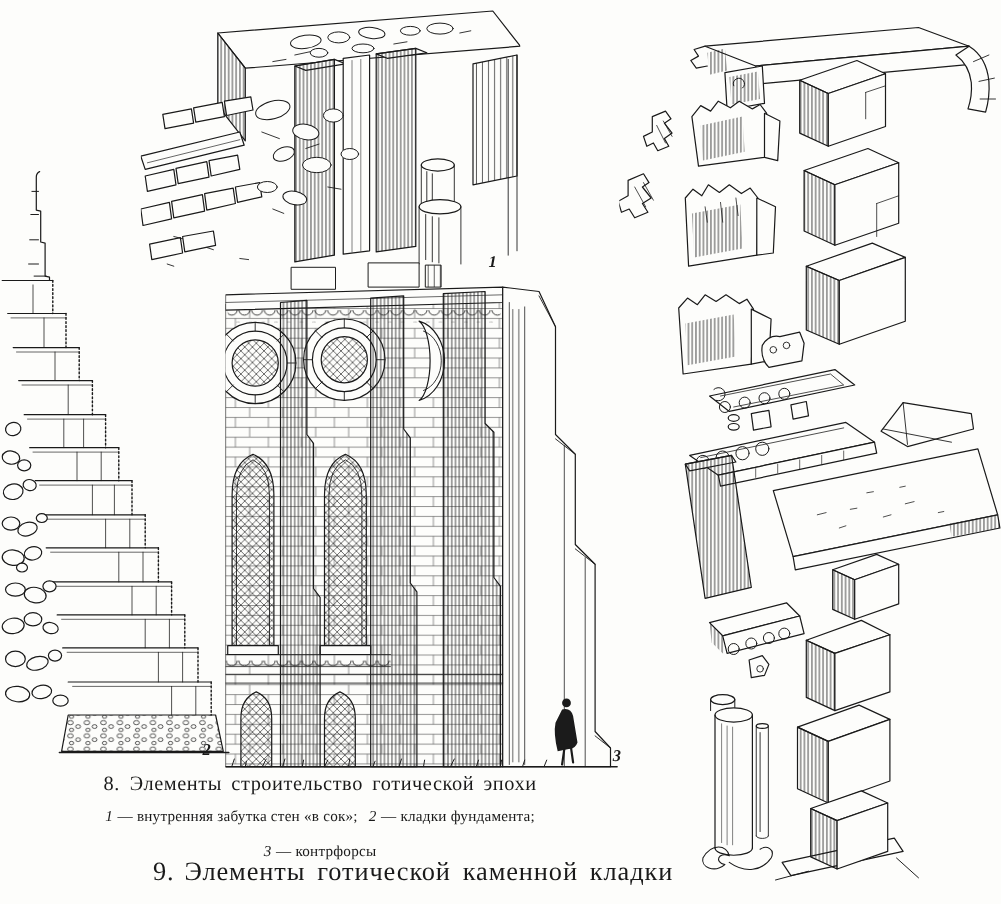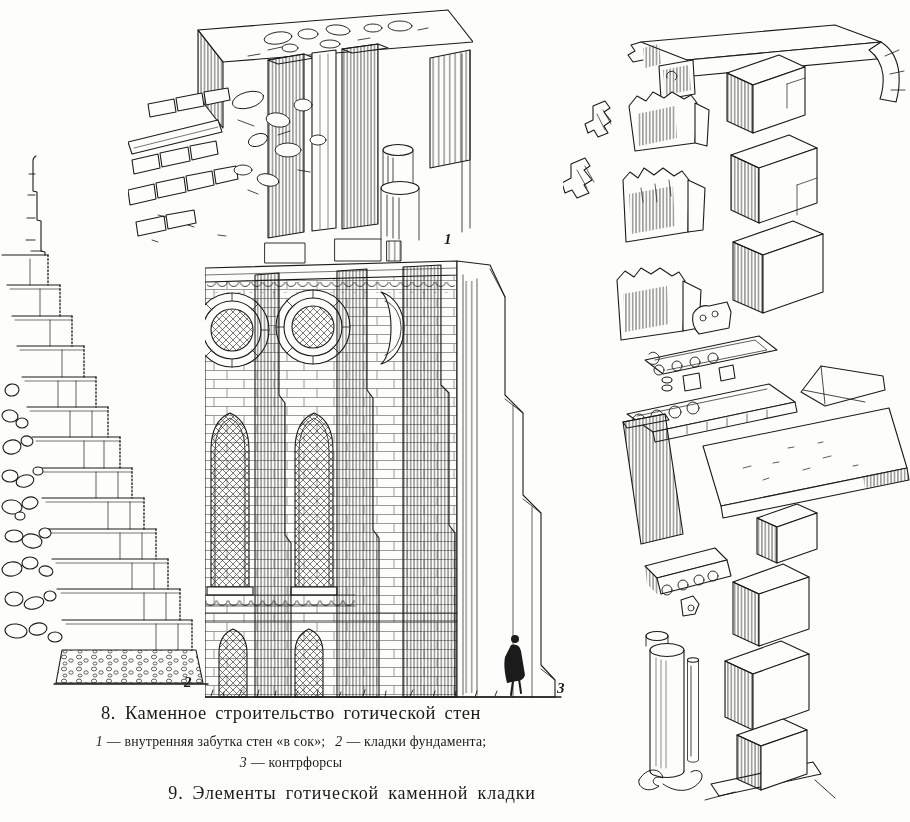--- a/index.html
+++ b/index.html
@@ -6,25 +6,25 @@
   .page{position:relative;width:910px;height:822px;background:#fdfdfb;overflow:hidden;
         font-family:"Liberation Serif","DejaVu Serif",serif;color:#1a1a1a;}
   .fig{position:absolute;}
   .fig svg{display:block;}
   .marker{position:absolute;font-style:italic;font-size:15px;font-weight:bold;line-height:1;}
   .cap-block{position:absolute;left:25px;top:703px;width:532px;text-align:center;}
   .cap8{font-size:18.5px;letter-spacing:.5px;word-spacing:3.5px;line-height:20px;}
   .cap8 .num{margin-right:9px;}
   .legend{font-size:13.8px;line-height:15px;letter-spacing:.2px;}
   .legend.l1{margin-top:11px;}
-  .legend.l2{margin-top:6px;}
+  .legend.l2{margin-top:17px;}
   .leg-item{margin:0 5px;}
   .fn{font-style:italic;margin-right:4px;}
-  .cap9{position:absolute;left:92px;top:783px;width:520px;text-align:center;
-        font-size:18px;letter-spacing:.8px;word-spacing:4px;line-height:20px;}
+  .cap9{position:absolute;left:92px;top:783px;width:520px;text-align:right;
+        font-size:24px;letter-spacing:.8px;word-spacing:4px;line-height:20px;}
   .cap9 .num{margin-right:9px;}
 </style>
 </head>
 <body>
 
 <div class="page">
 
   <svg width="0" height="0" style="position:absolute" aria-hidden="true">
     <defs>
       <pattern id="vh" width="3.4" height="10" patternUnits="userSpaceOnUse">
@@ -358,21 +358,21 @@
       </g>
     </svg>
   </div>
 
   <span class="marker" style="left:444px;top:232px">1</span>
   <span class="marker" style="left:184px;top:675px">2</span>
   <span class="marker" style="left:557px;top:681px">3</span>
 
   <div class="cap-block">
     <div class="cap8">
-      <span class="num">8.</span><span>Каменное строительство готической стен</span>
+      <span class="num">8.</span><span>Элементы строительство готической эпохи</span>
     </div>
     <div class="legend l1">
       <span class="leg-item"><span class="fn">1</span><span>— внутренняя забутка стен «в сок»;</span></span><span class="leg-item"><span class="fn">2</span><span>— кладки фундамента;</span></span>
     </div>
     <div class="legend l2">
       <span class="leg-item"><span class="fn">3</span><span>— контрфорсы</span></span>
     </div>
   </div>
 
   <div class="cap9">

